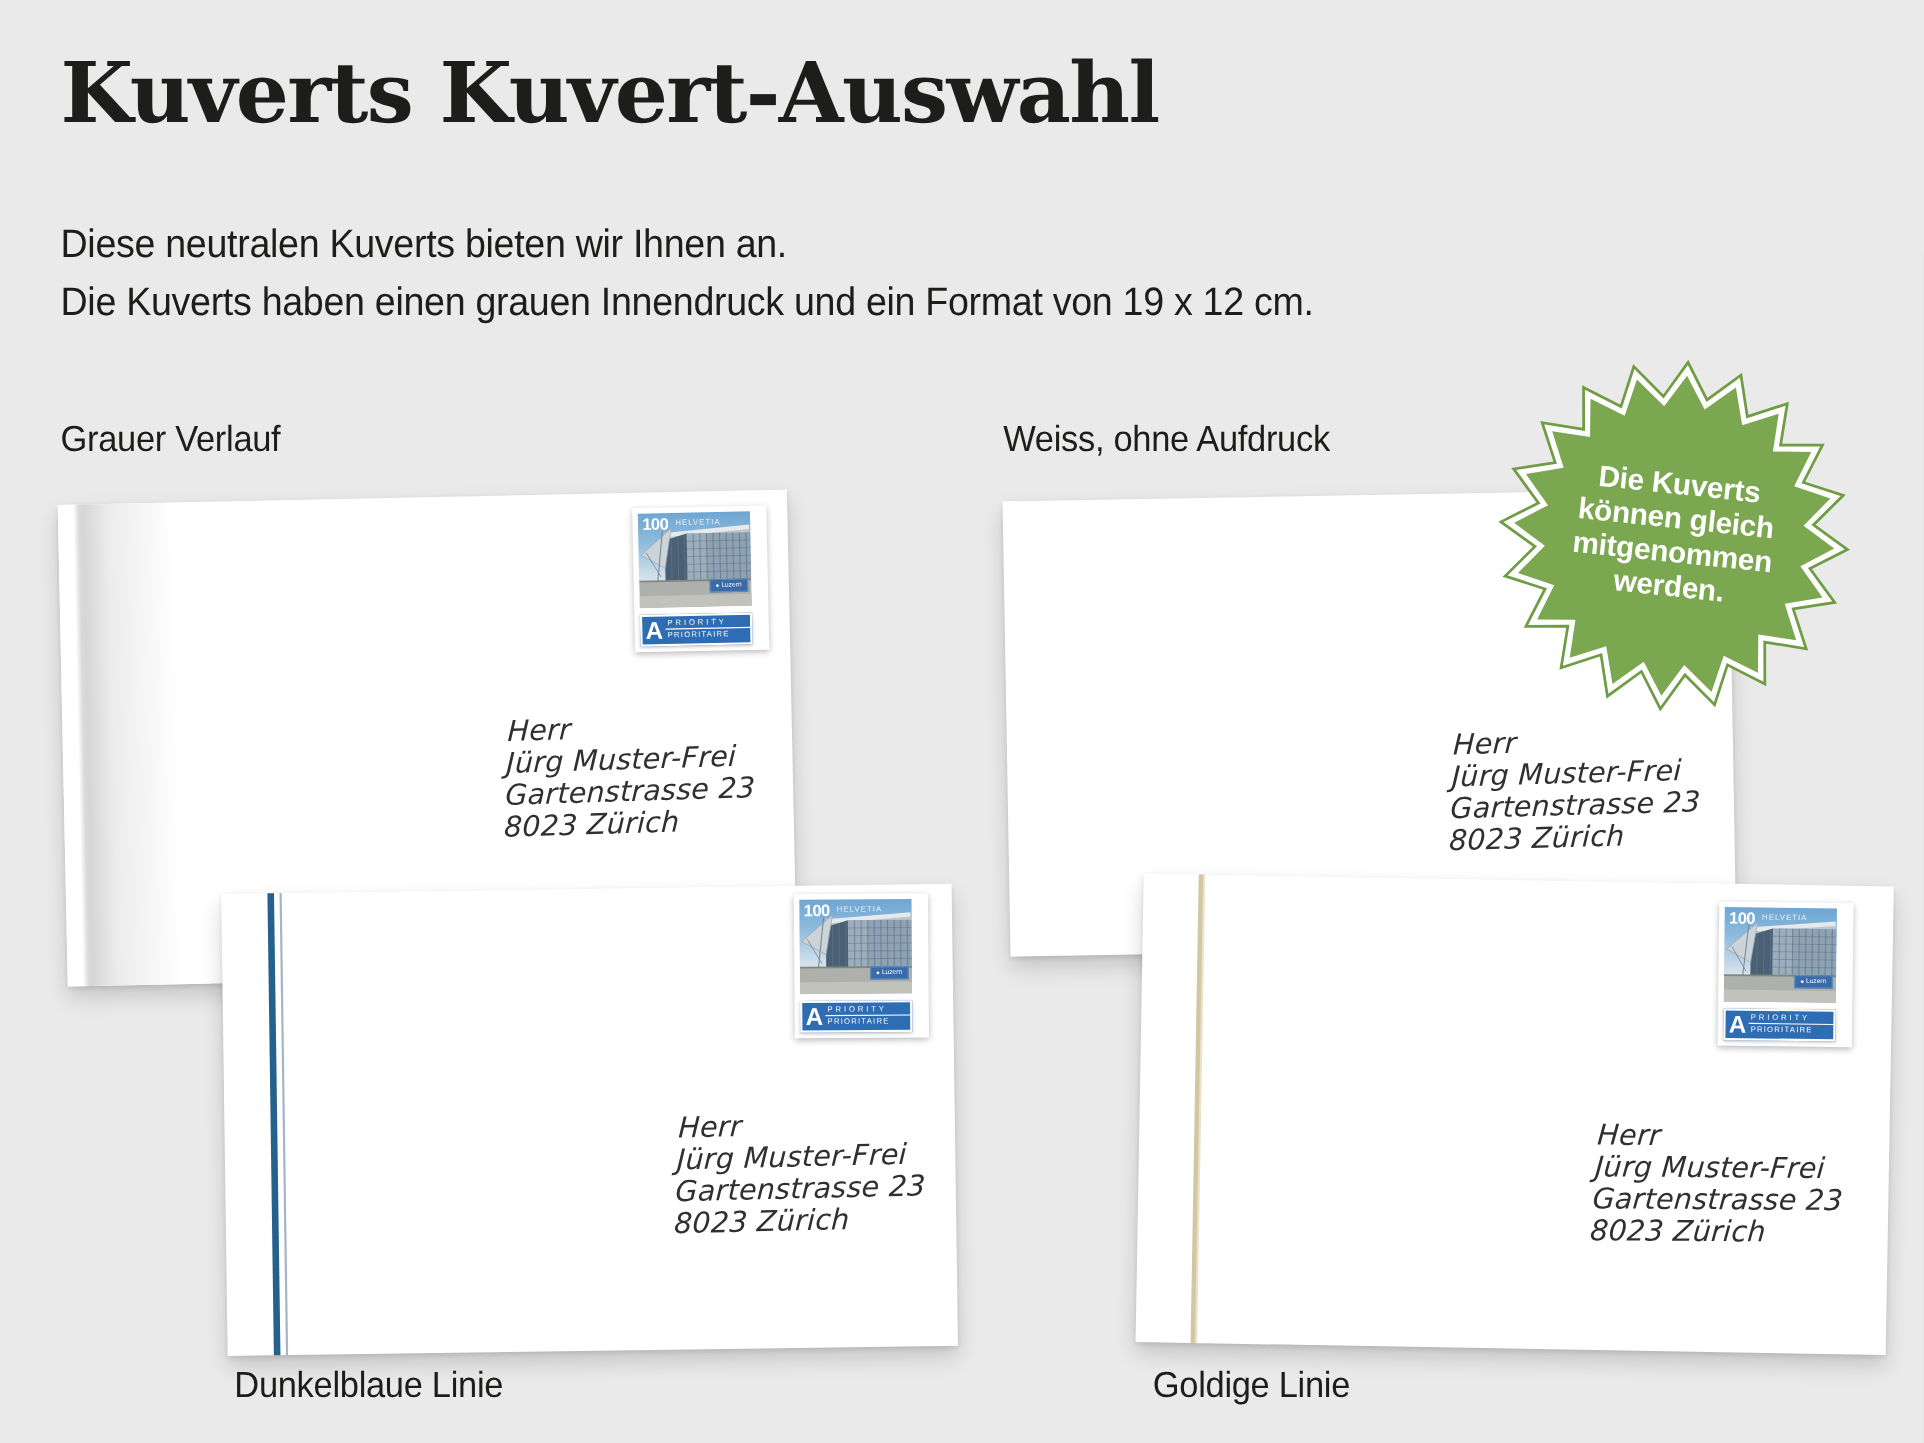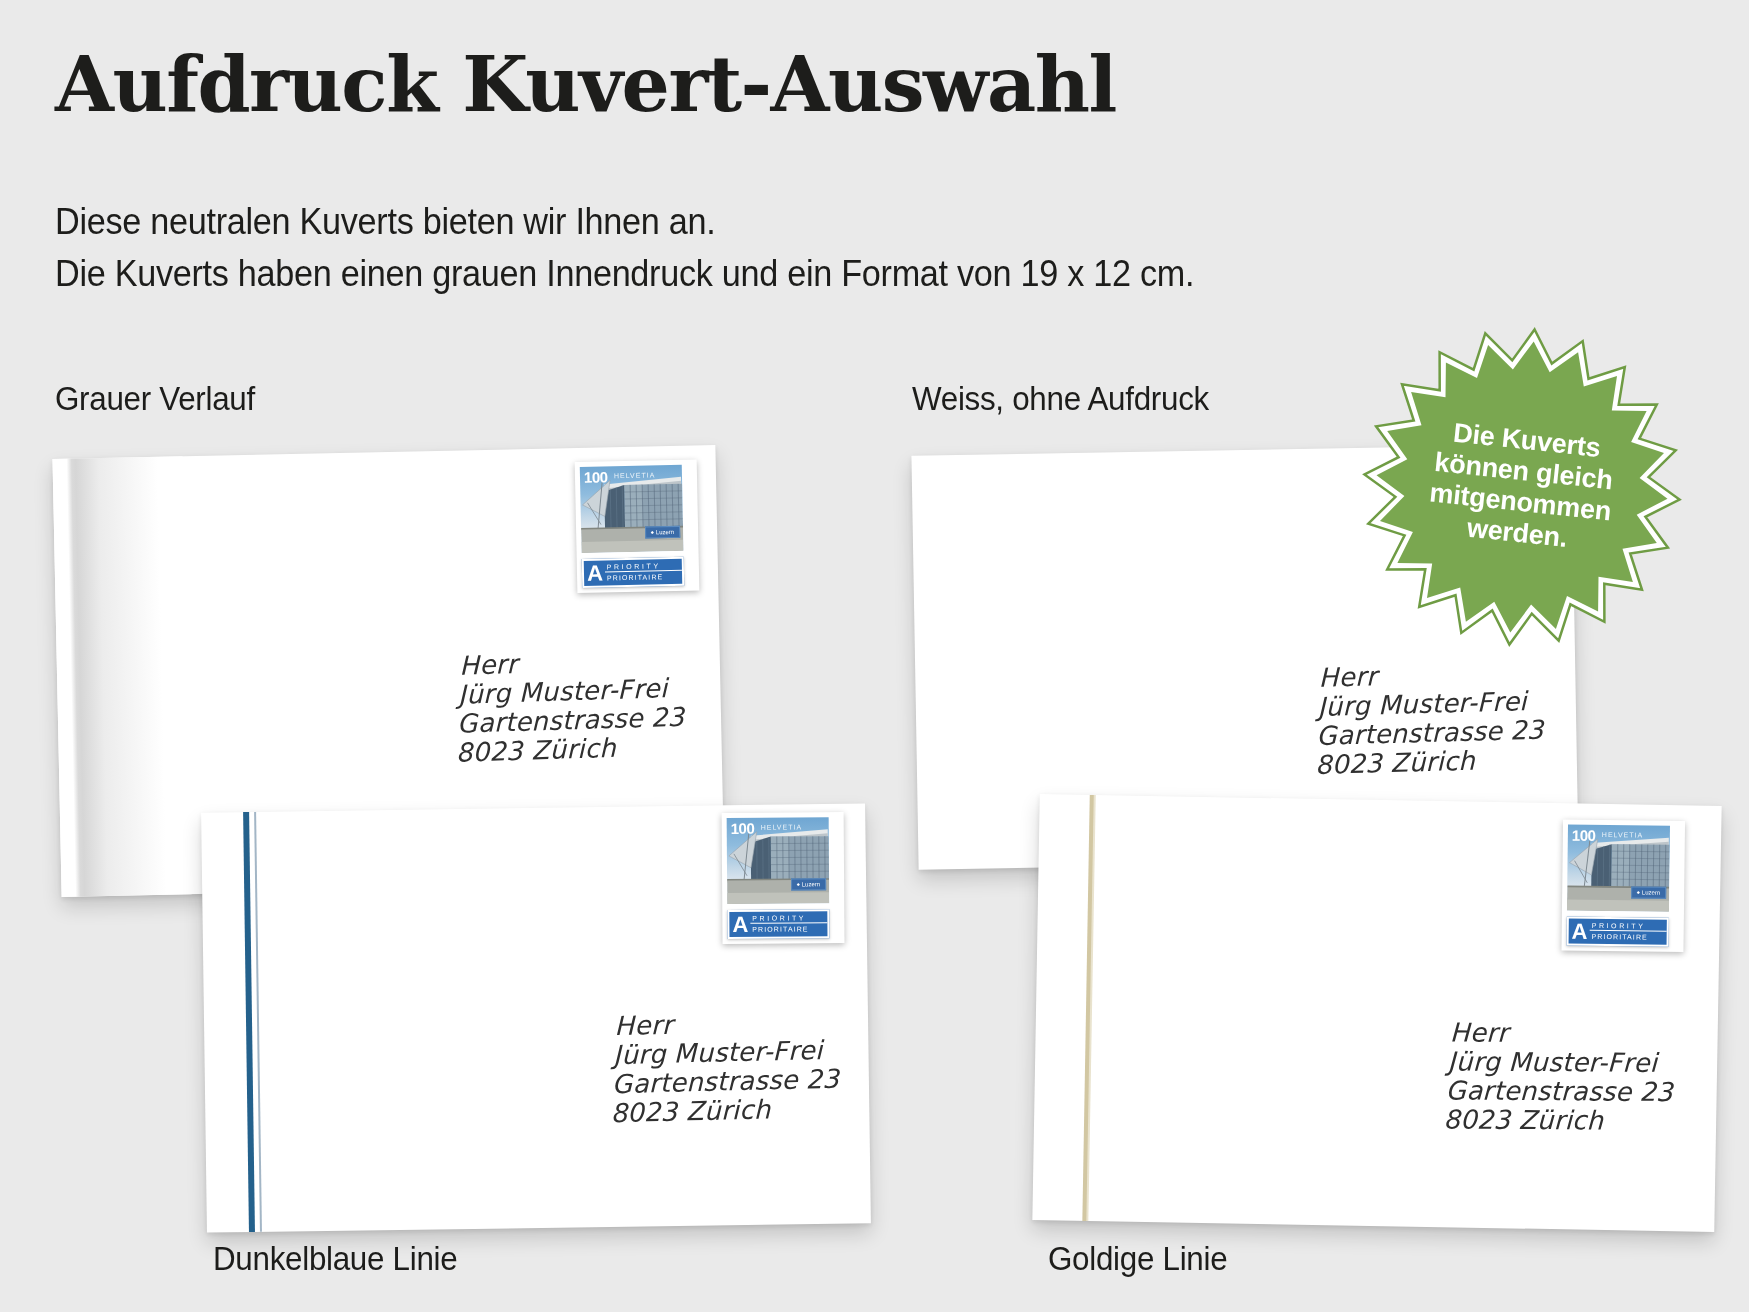--- a/index.html
+++ b/index.html
@@ -100,21 +100,21 @@
     transform:translateY(-50%) rotate(6deg);
     text-align:center;color:#fff;font-size:27px;font-weight:700;line-height:31px;
     letter-spacing:-.2px;
   }
 </style>
 </head>
 <body>
 
 <div id="canvas">
 
-  <div class="title">Aufdruck Kuvert-Auswahl</div>
+  <div class="title">Kuverts Kuvert-Auswahl</div>
 
   <div class="intro">
     <div>Diese neutralen Kuverts bieten wir Ihnen an.</div>
     <div>Die Kuverts haben einen grauen Innendruck und ein Format von 19 x 12 cm.</div>
   </div>
 
   <div class="section-label label-1">Grauer Verlauf</div>
   <div class="section-label label-2">Weiss, ohne Aufdruck</div>
   <div class="section-label label-3">Dunkelblaue Linie</div>
   <div class="section-label label-4">Goldige Linie</div>

